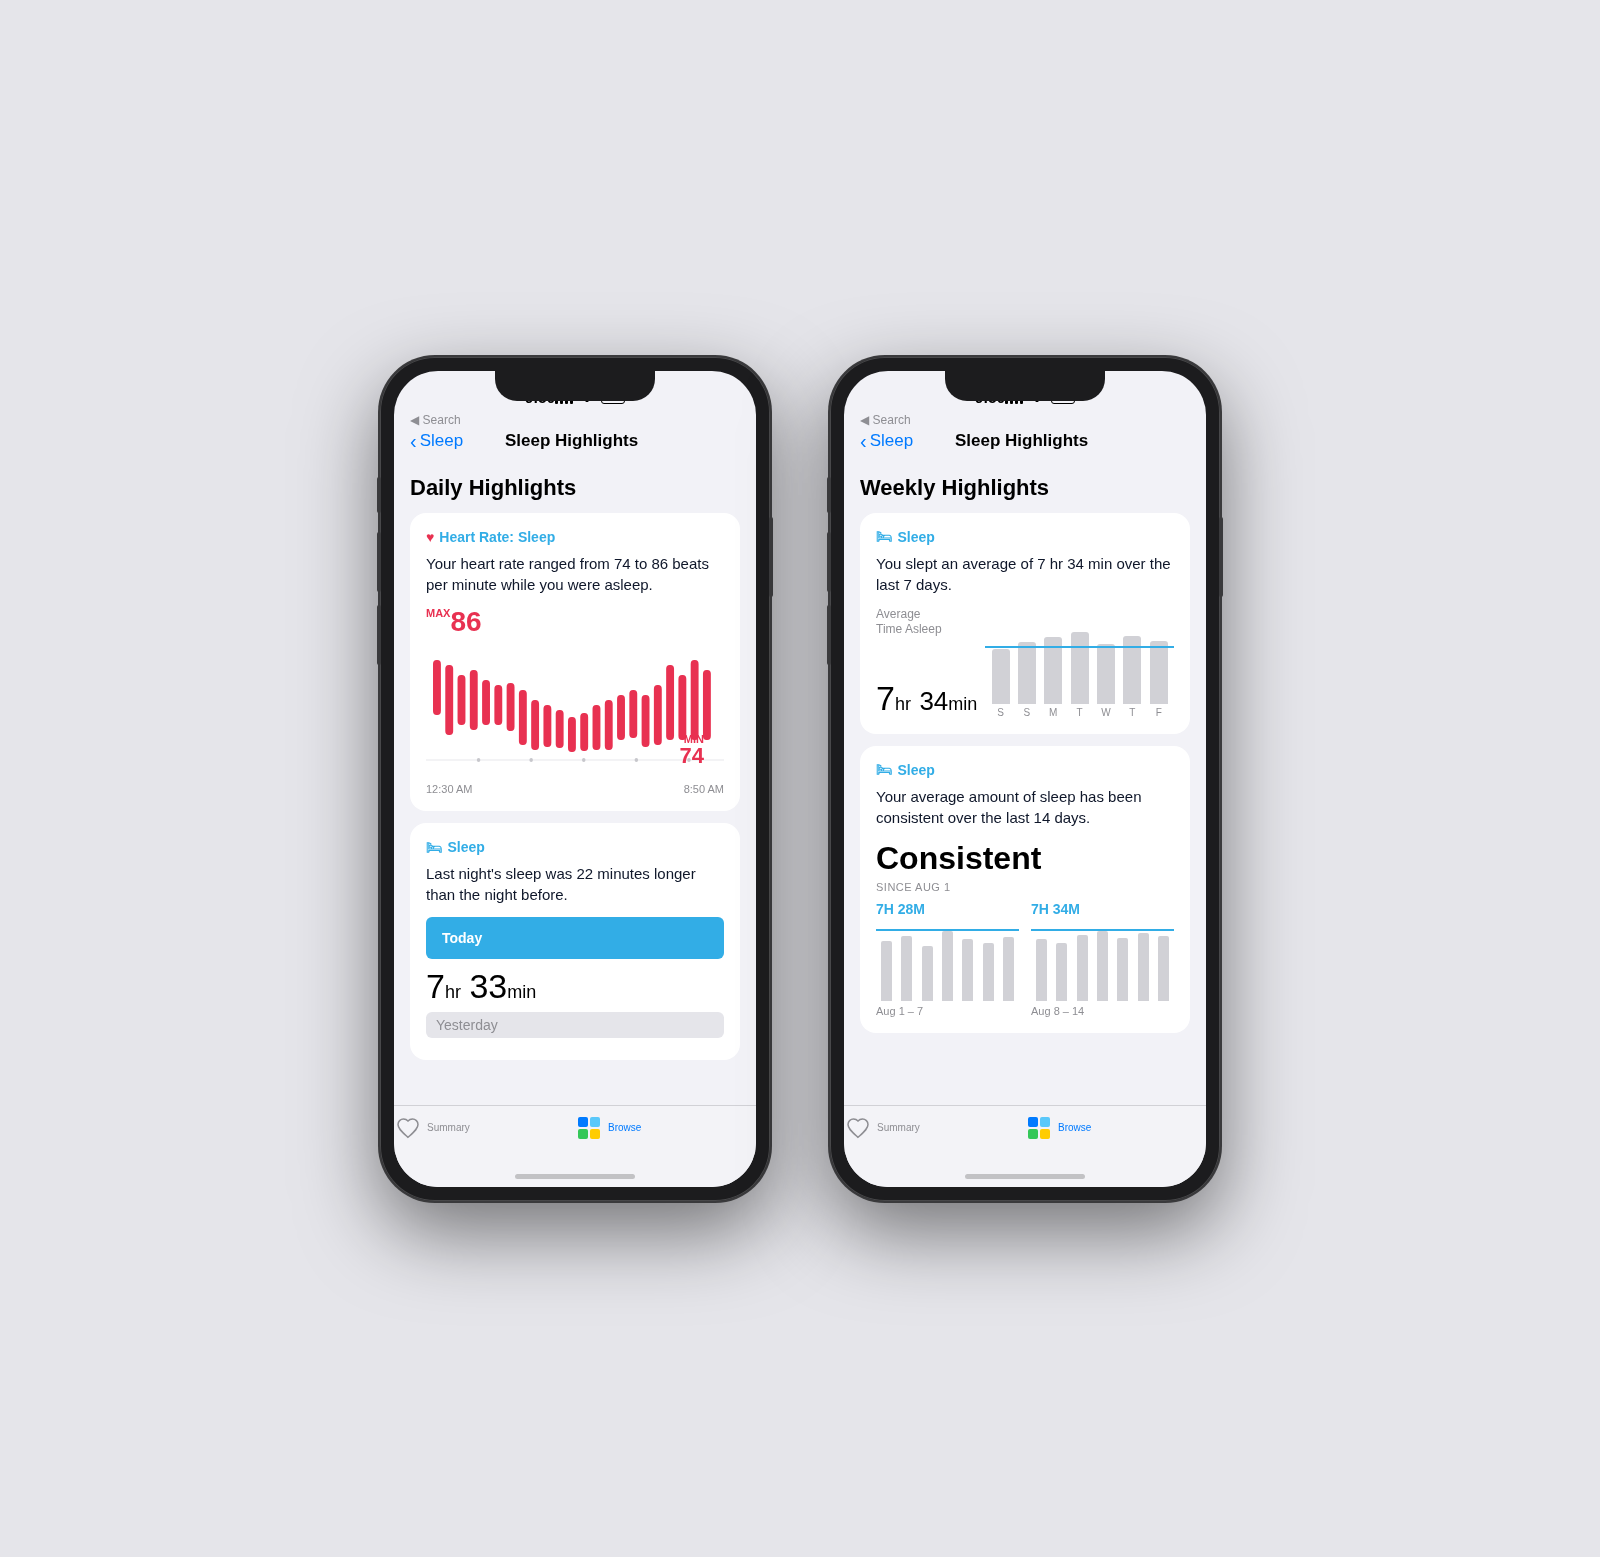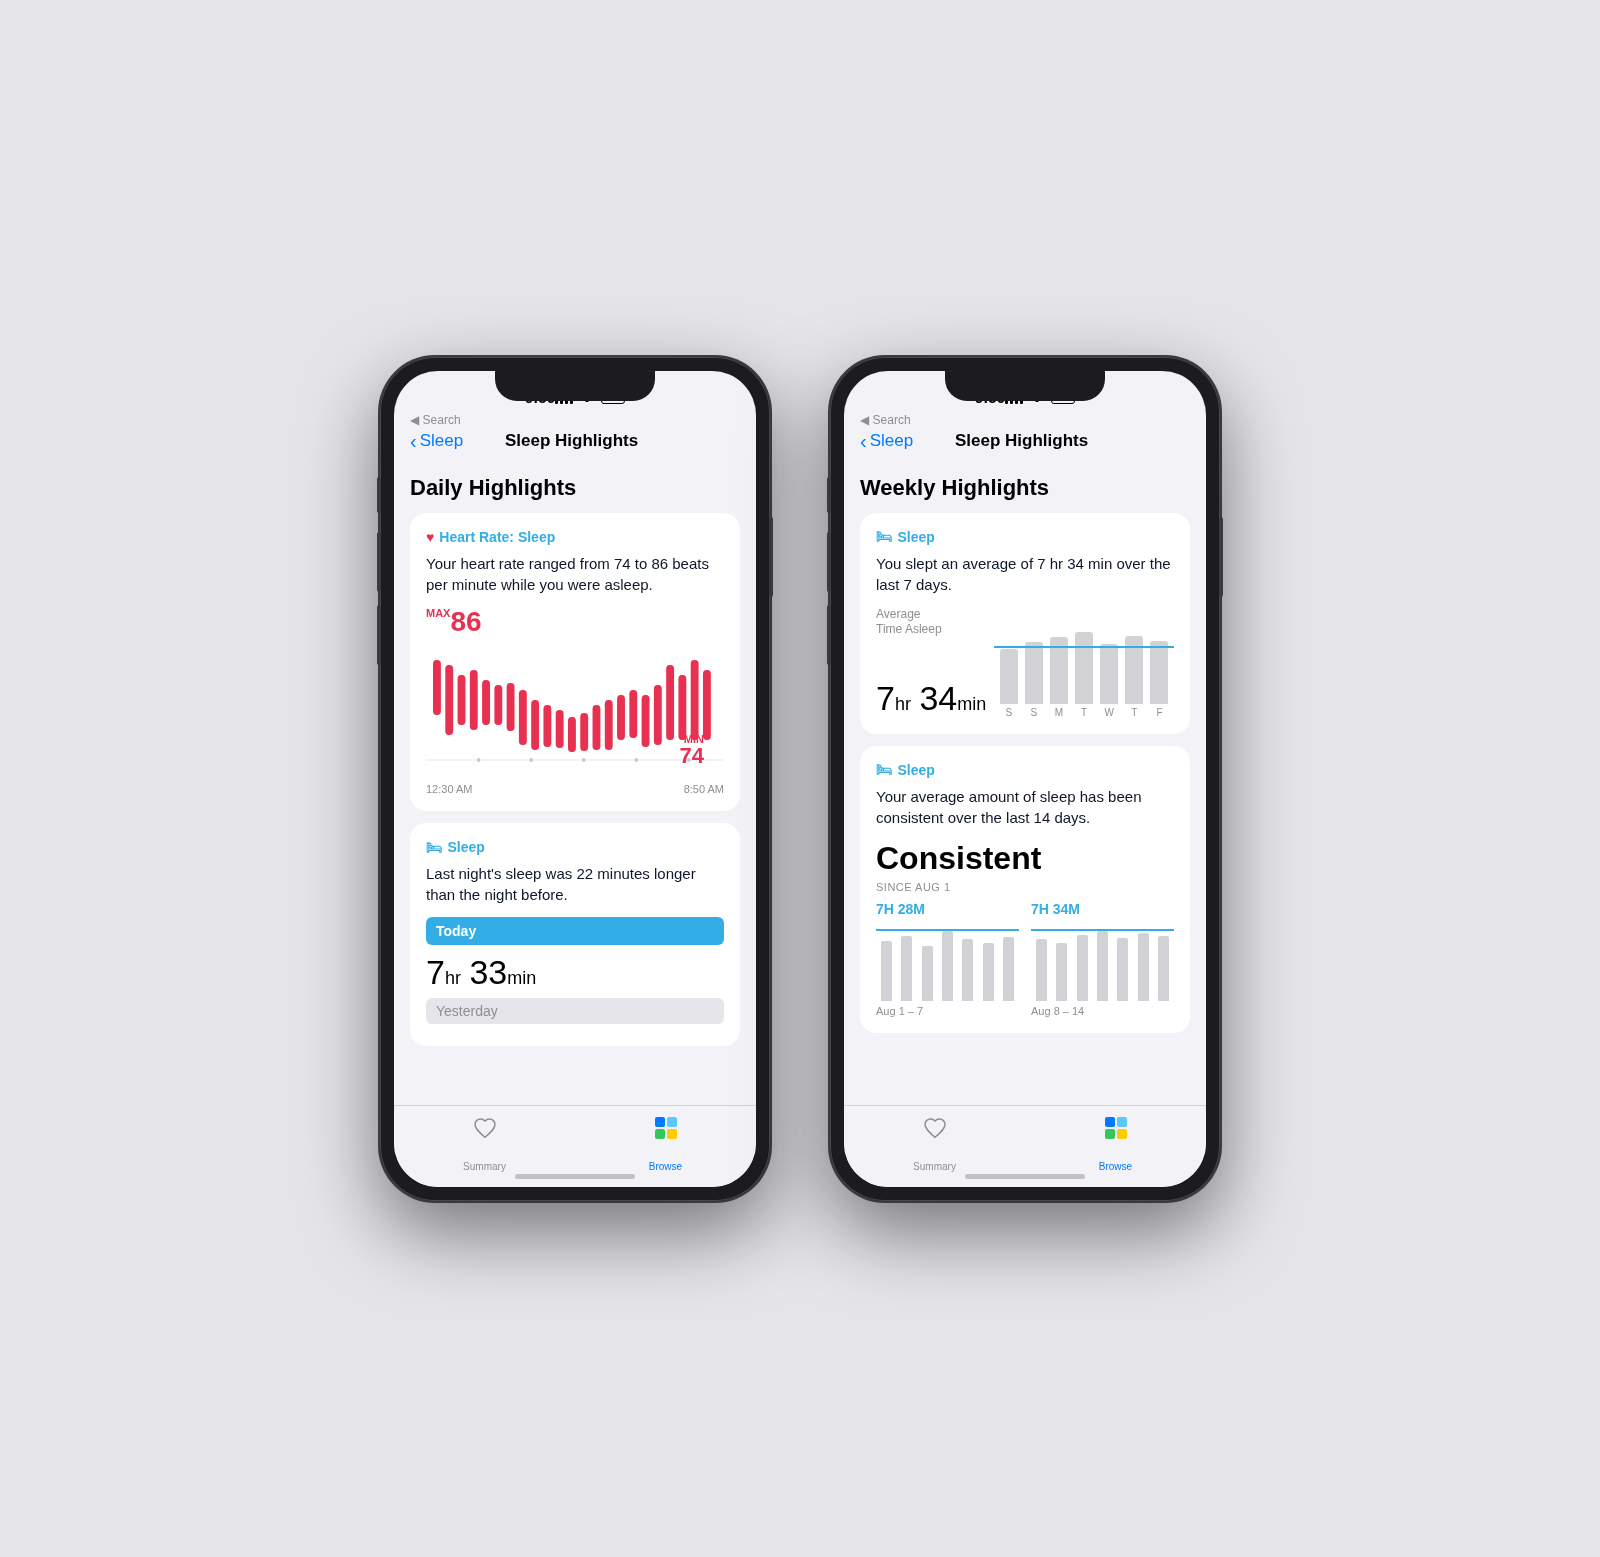--- a/index.html
+++ b/index.html
@@ -262,25 +262,25 @@
     }
 
     
     .sleep-dur {
       margin: 8px 0 4px;
     }
 
     .sleep-bar-today {
       background: #32ade6;
       border-radius: 6px;
-      height: 28px;
+      height: 42px;
       width: 100%;
       display: flex;
       align-items: center;
-      padding: 0 10px;
+      padding: 0 16px;
       margin: 6px 0;
     }
     .sleep-bar-today-label {
       color: #fff;
       font-size: 14px;
       font-weight: 600;
     }
     .sleep-bar-yesterday {
       background: #e5e5ea;
       border-radius: 6px;
@@ -303,23 +303,22 @@
       height: 82px;
       background: rgba(242,242,247,0.95);
       border-top: 1px solid #d1d1d6;
       display: flex;
       align-items: flex-start;
       padding-top: 8px;
     }
     .tab-item {
       flex: 1;
       display: flex;
-      flex-direction: column;
-      align-items: center;
-      gap: 19px;
+      align-items: center;
+      gap: 5px;
       cursor: pointer;
     }
     .tab-icon {
       width: 28px;
       height: 28px;
       display: flex;
       align-items: center;
       justify-content: center;
     }
     .tab-label {
@@ -606,21 +605,21 @@
         <div class="card-text">You slept an average of 7 hr 34 min over the last 7 days.</div>
 
         <div class="avg-label">
           <span>Average</span><br>
           <span>Time Asleep</span>
         </div>
 
         <div style="display:flex;align-items:flex-end;gap:8px;">
           <div>
             <span style="font-size:34px;font-weight:300;color:#000;">7</span><span style="font-size:18px;color:#000;">hr</span>
-            <span style="font-size:34px;font-weight:300;color:#000;margin-left:4px;text-align:right;">34</span><span style="font-size:18px;color:#000;">min</span>
+            <span style="font-size:26px;font-weight:300;color:#000;margin-left:4px;text-align:right;">34</span><span style="font-size:18px;color:#000;">min</span>
           </div>
 
           <div style="flex:1;position:relative;">
             <div style="position:absolute;top:8px;left:0;right:0;height:2px;background:#32ade6;z-index:1;"></div>
             <div style="display:flex;align-items:flex-end;justify-content:space-around;height:80px;padding:0 2px;">
               <div style="display:flex;flex-direction:column;align-items:center;gap:3px;">
                 <div style="width:18px;height:55px;background:#d1d1d6;border-radius:3px 3px 0 0;"></div>
                 <span style="font-size:10px;color:#8e8e93;">S</span>
               </div>
               <div style="display:flex;flex-direction:column;align-items:center;gap:3px;">

